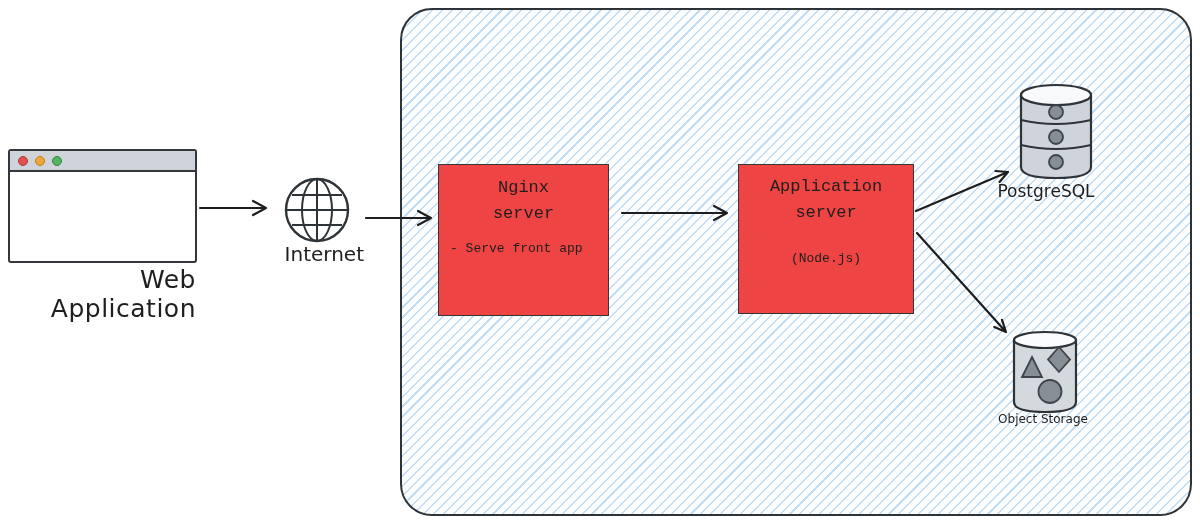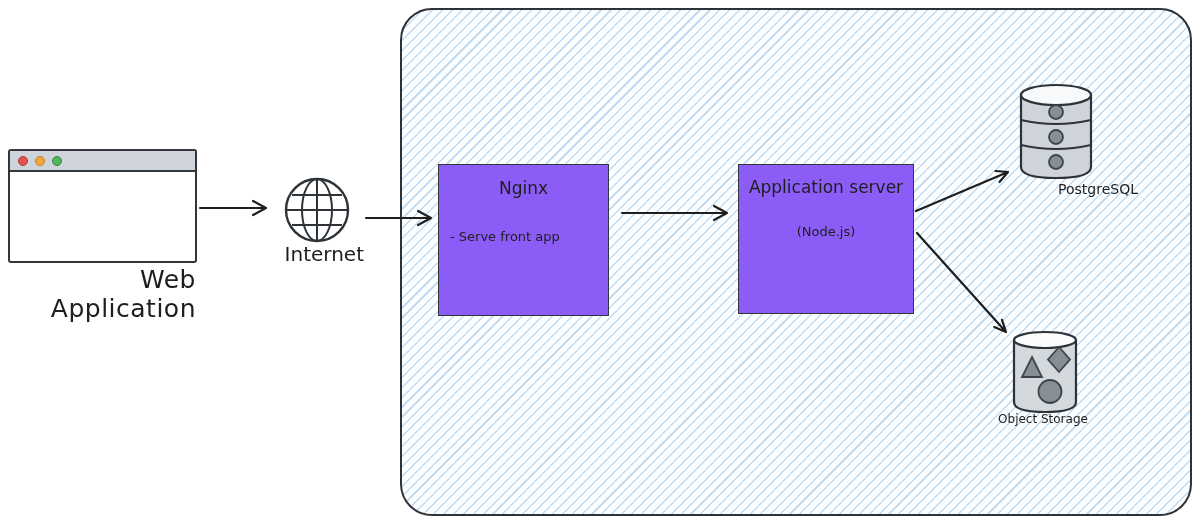--- a/index.html
+++ b/index.html
@@ -29,31 +29,31 @@
   .internet-label{position:absolute;left:272px;top:242px;width:92px;text-align:right;font-size:20px;}
   
   .boundary{
     position:absolute;left:400px;top:8px;width:792px;height:508px;box-sizing:border-box;
     border:2.5px solid #2e3338;border-radius:32px;
     background-color:#fdfeff;
     background-image:repeating-linear-gradient(135deg,#c3ddf4 0px,#c3ddf4 1.5px,transparent 1.5px,transparent 7px);
   }
   
   .node{
-    position:absolute;background:#8b5cf6;border:1.5px solid #33373b;box-sizing:border-box;
+    position:absolute;background:#ef4444;border:1.5px solid #33373b;box-sizing:border-box;font-family:Liberation Mono, monospace;
   }
   .node.nginx{left:438px;top:164px;width:171px;height:152px;padding-top:10px;}
   .node.appsrv{left:738px;top:164px;width:176px;height:150px;padding-top:9px;}
   .node-title{text-align:center;font-size:17px;line-height:1.55;}
   .node-sub{text-align:center;font-size:13px;margin-top:24px;}
-  .node-bullets{margin-top:27px;padding-left:11px;font-size:13px;line-height:1.45;}
+  .node-bullets{margin-top:12px;padding-left:11px;font-size:13px;line-height:1.45;}
   .bullet{white-space:nowrap;}
   
   .pg-icon{position:absolute;left:1016px;top:82px;}
-  .pg-label{position:absolute;left:1038px;top:181px;width:120px;text-align:center;font-size:14px;}
+  .pg-label{position:absolute;left:986px;top:181px;width:120px;text-align:center;font-size:17px;}
   .os-icon{position:absolute;left:1010px;top:330px;}
   .os-label{position:absolute;left:978px;top:412px;width:130px;text-align:center;font-size:12px;}
   
   .arrows{position:absolute;left:0;top:0;pointer-events:none;}
   .arrows path{stroke:#1e1e1e;stroke-width:2.2;fill:none;stroke-linecap:round;stroke-linejoin:round;}
   svg .outline{stroke:#2e3338;}
 </style>
 </head>
 <body>
 
@@ -76,20 +76,21 @@
     <ellipse class="outline" cx="34" cy="34" rx="15" ry="31" fill="none" stroke="#2e3338" stroke-width="2"></ellipse>
     <line x1="34" y1="3" x2="34" y2="65" stroke="#2e3338" stroke-width="2"></line>
     <line x1="9" y1="19" x2="59" y2="19" stroke="#2e3338" stroke-width="2"></line>
     <line x1="3" y1="34" x2="65" y2="34" stroke="#2e3338" stroke-width="2"></line>
     <line x1="9" y1="49" x2="59" y2="49" stroke="#2e3338" stroke-width="2"></line>
   </svg>
   <div class="internet-label">Internet</div>
 
   <div class="node nginx">
     <div class="node-title">Nginx</div>
+    <div class="node-title">server</div>
     <div class="node-bullets">
       <div class="bullet">- Serve front app</div>
     </div>
   </div>
 
   <div class="node appsrv">
     <div class="node-title">Application server</div>
     <div class="node-sub">(Node.js)</div>
   </div>
 

